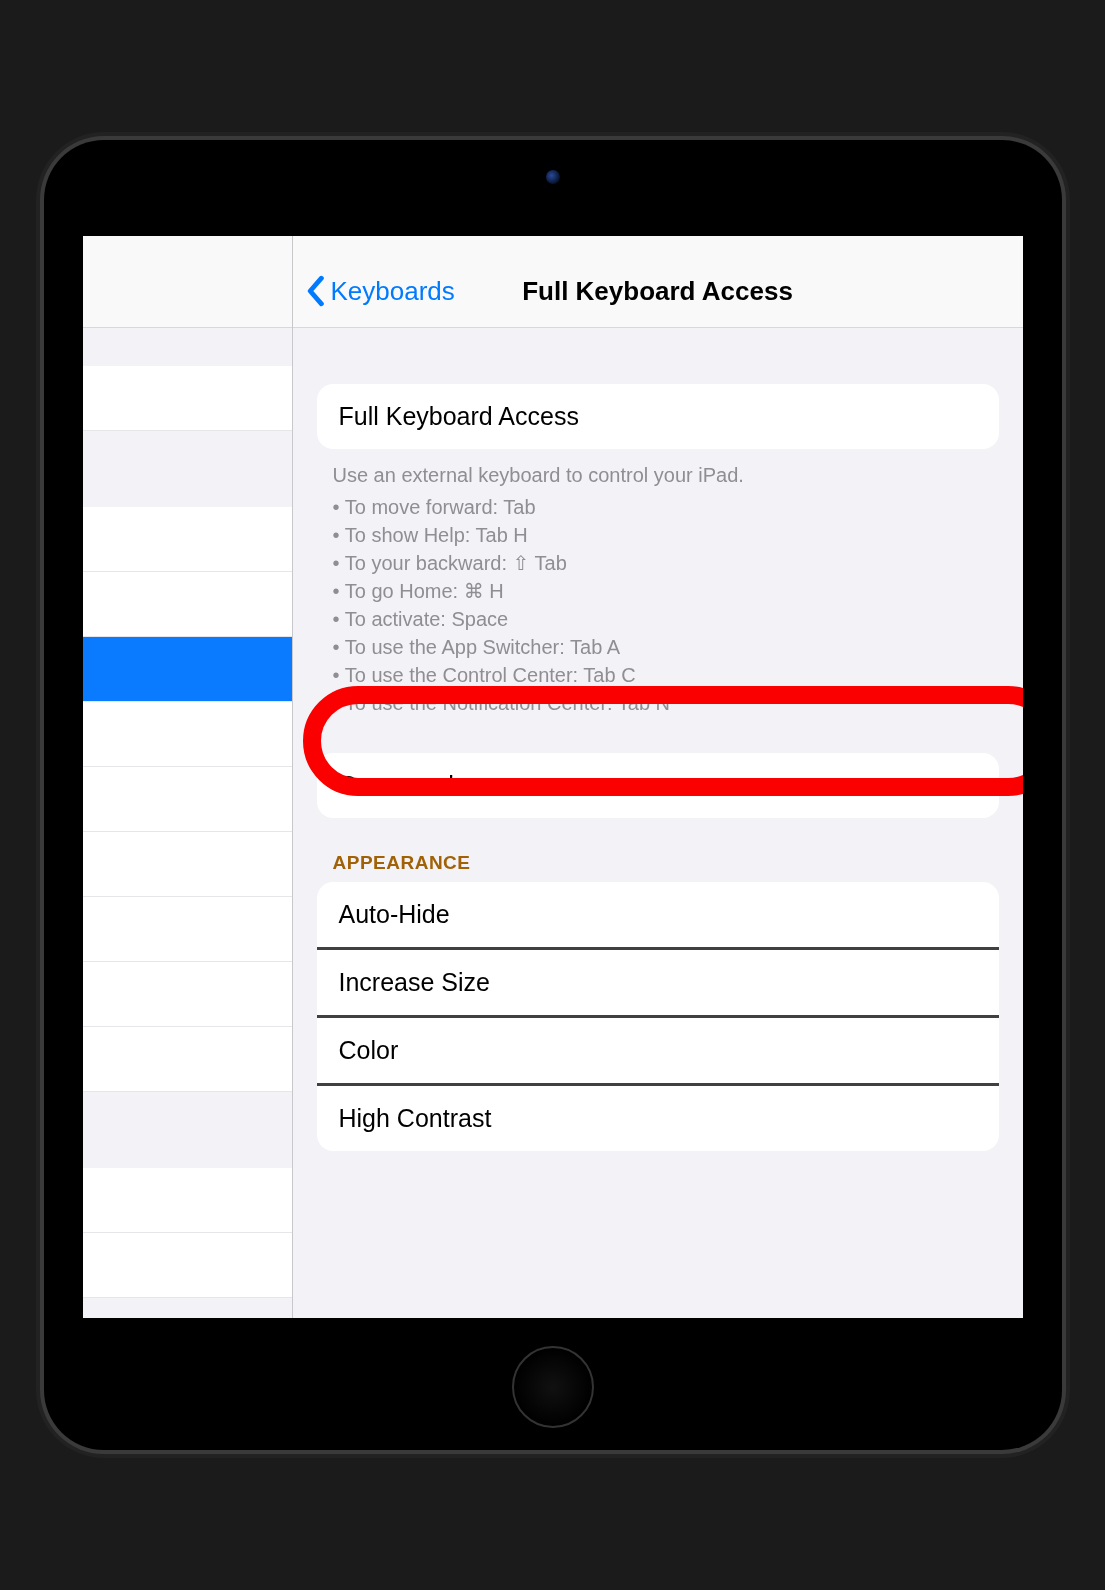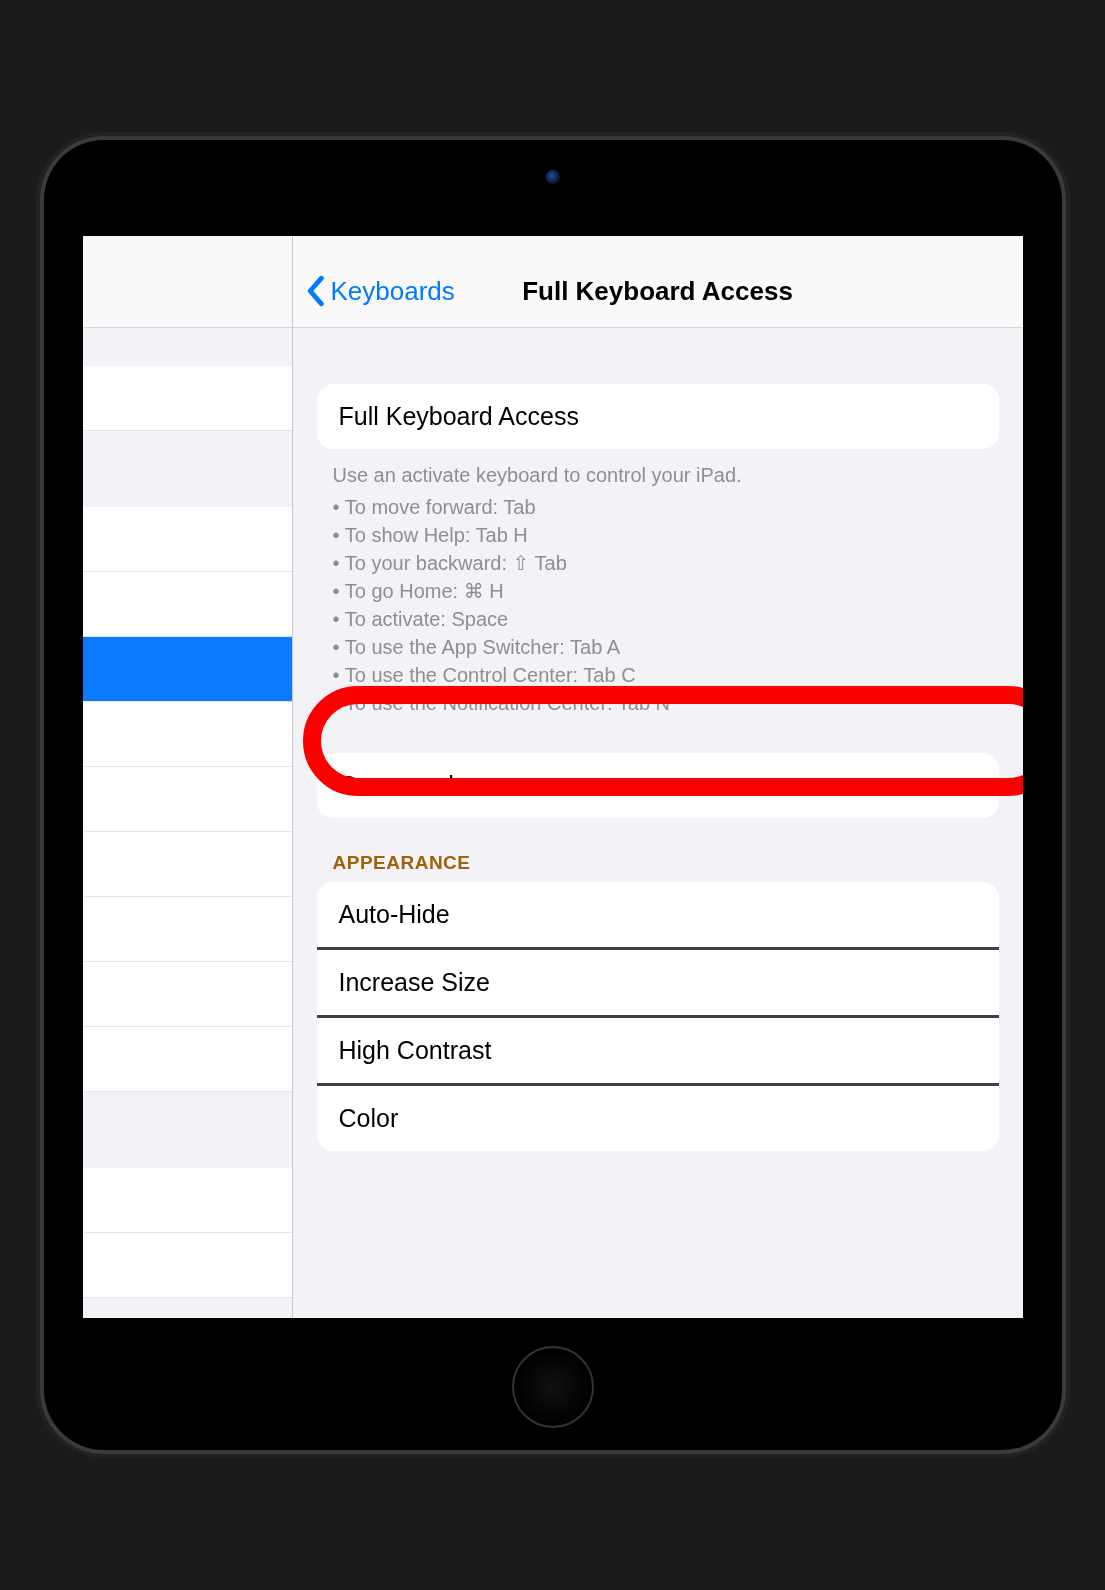--- a/index.html
+++ b/index.html
@@ -202,21 +202,21 @@
         <div class="nav-title">Full Keyboard Access</div>
       </div>
 
       <div class="content">
         <div class="card">
           <div class="row">
             <span>Full Keyboard Access</span>
           </div>
         </div>
         <div class="footer-text">
-          <span>Use an activate keyboard to control your iPad.</span>
+          <span>Use an external keyboard to control your iPad.</span>
           <ul>
             <li>To move forward: Tab</li>
             <li>To show Help: Tab H</li>
             <li>To your backward: ⇧ Tab</li>
             <li>To go Home: ⌘ H</li>
             <li>To activate: Space</li>
             <li>To use the App Switcher: Tab A</li>
             <li>To use the Control Center: Tab C</li>
             <li>To use the Notification Center: Tab N</li>
           </ul>
@@ -231,24 +231,24 @@
 
         <div class="section-header">APPEARANCE</div>
         <div class="card">
           <div class="row">
             <span>Auto-Hide</span>
           </div>
           <div class="row">
             <span>Increase Size</span>
           </div>
           <div class="row">
+            <span>Color</span>
+          </div>
+          <div class="row">
             <span>High Contrast</span>
-          </div>
-          <div class="row">
-            <span>Color</span>
           </div>
         </div>
       </div>
 
       <div class="highlight" style="left:10px; top:450px; width:760px; height:110px;"></div>
     </div>
 
   </div>
   <div class="home-btn"></div>
 </div>

